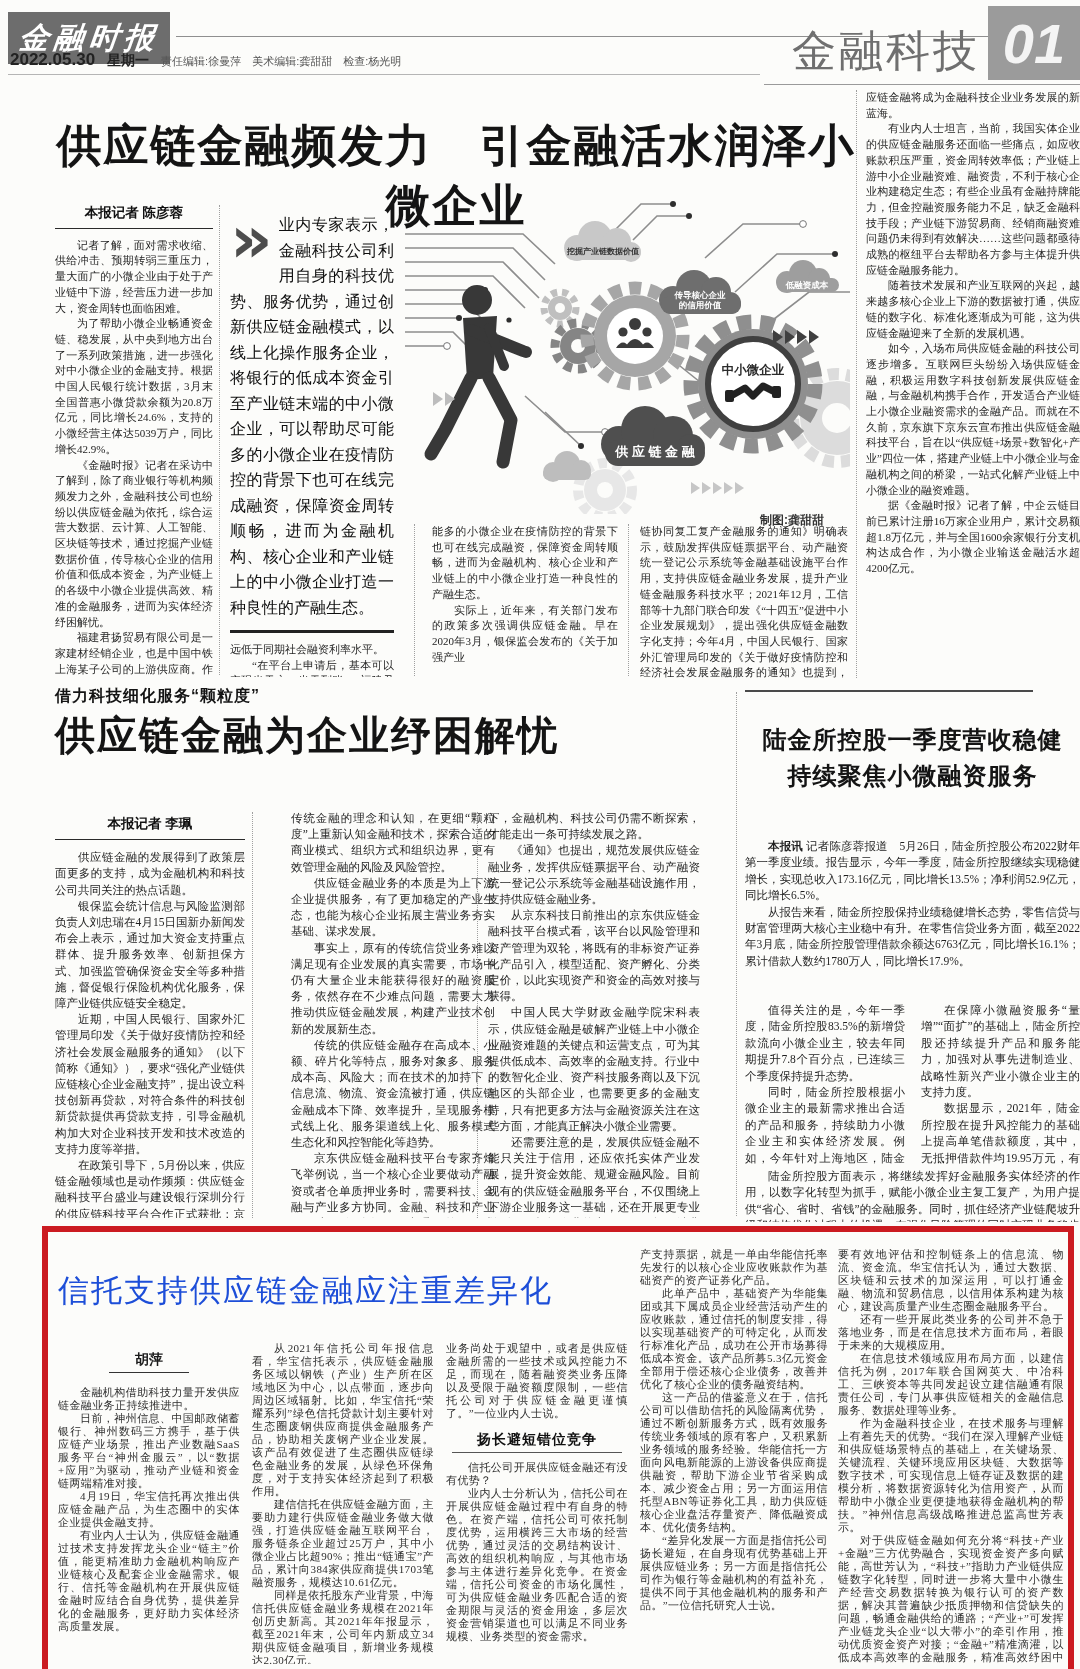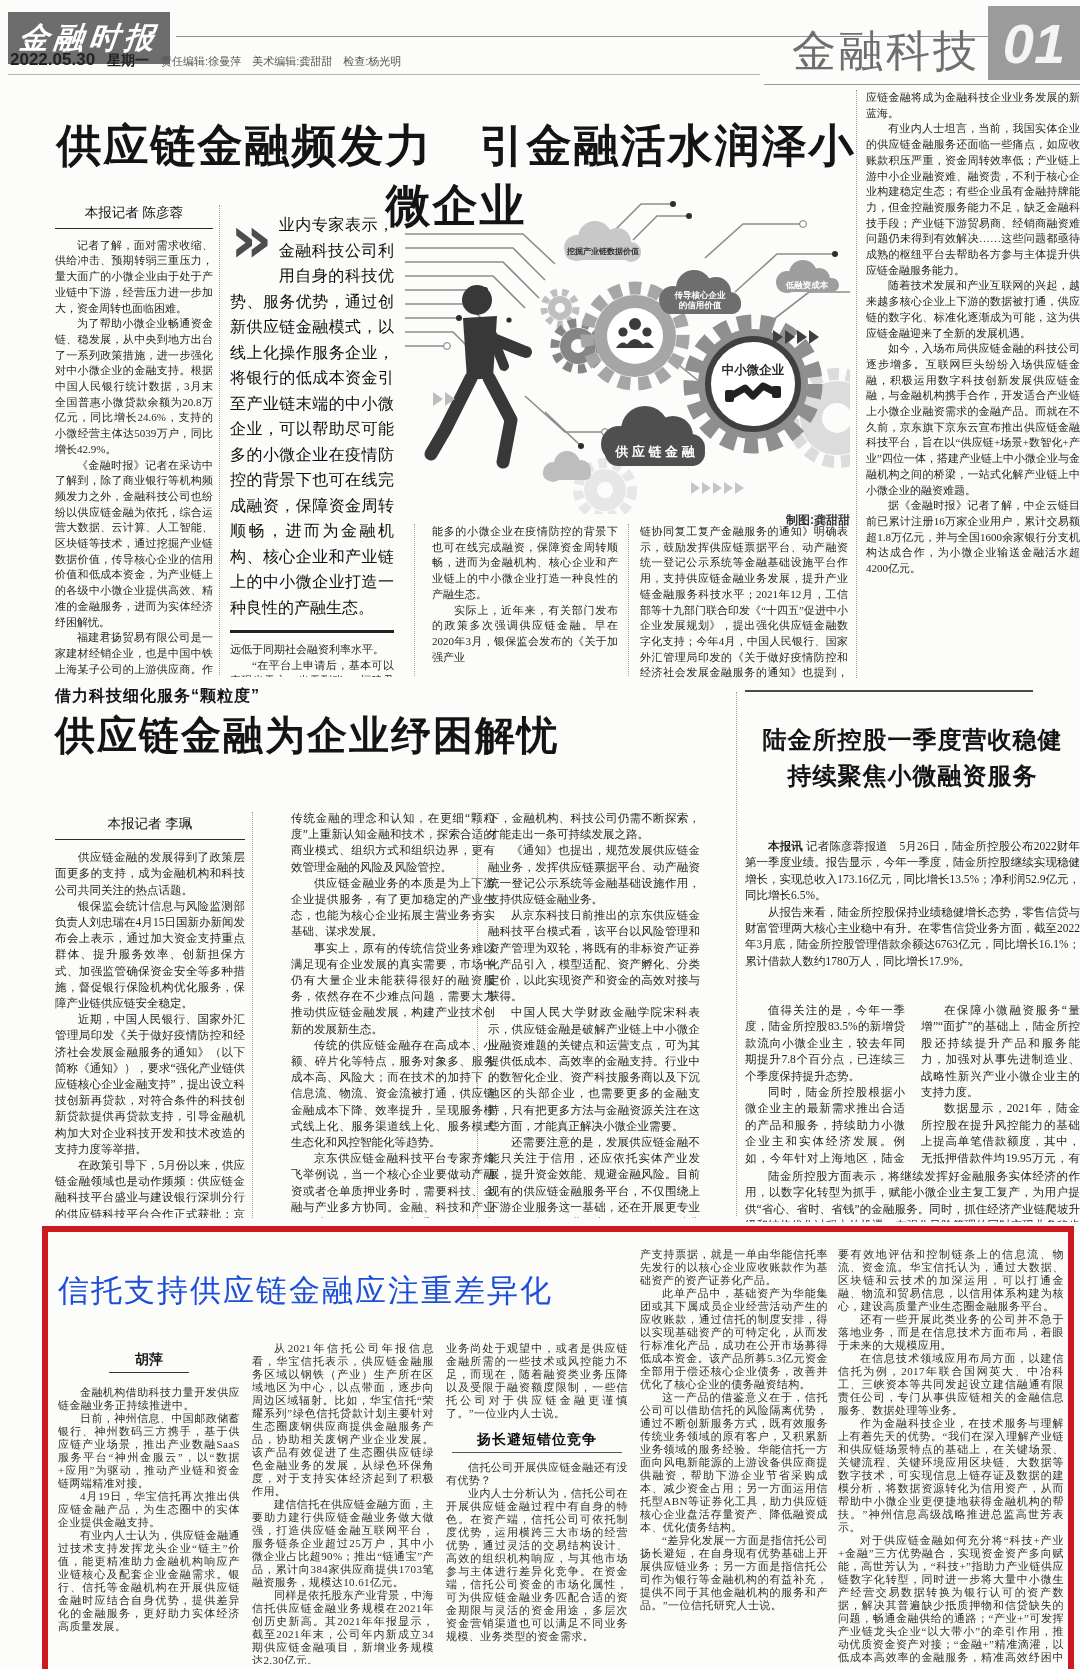--- a/index.html
+++ b/index.html
@@ -27,32 +27,32 @@
   .pagenum { right:0; top:6px; width:92px; height:74px; background:#9b9b9b;
     display:flex; align-items:center; justify-content:center; }
   .pagenum span { color:#f4f4f4; font-size:56px; font-weight:bold; font-style:italic;
     font-family:"Liberation Sans",sans-serif; }
   .sec-rule { right:0; top:84px; width:316px; height:1px; background:#9a9a9a; }
   
   .jcol { position:absolute; text-align:justify; overflow:hidden; }
   .jcol p { margin:0; text-indent:2em; }
   .jcol p.cont { text-indent:0; }
   .vdot { position:absolute; width:0; border-left:1px dotted #9f9f9f; }
-  .byline { text-align:center; font-family:"Liberation Sans",sans-serif; font-weight:normal;
+  .byline { text-align:center; font-family:"Liberation Sans",sans-serif; font-weight:bold;
     font-size:13.5px; color:#111; border-bottom:1.5px solid #2a2a2a; padding-bottom:7px; margin-bottom:9px; }
   
   .a1-headline { left:50px; top:116px; width:812px; text-align:center; font-size:45px;
     font-weight:bold; letter-spacing:2px; color:#141414; }
   .body1 { font-size:11px; line-height:15.7px; color:#1f1f1f; }
   .quote-chev { float:left; font-size:66px; line-height:52px; font-weight:bold; color:#4d4d4d;
     margin:2px 6px 0 0; font-family:"DejaVu Sans",sans-serif; }
   .quote-text { font-family:"Liberation Sans","DejaVu Sans",sans-serif; font-size:16px;
     line-height:25.5px; font-weight:500; color:#0e0e0e; text-align:justify; }
   .quote-rule { width:100%; height:3px; background:#222; margin:10px 0 9px; }
-  .illo-caption { left:700px; top:512px; width:150px; text-align:right; font-size:12px;
+  .illo-caption { left:674px; top:512px; width:150px; text-align:right; font-size:12px;
     font-weight:bold; color:#333; font-family:"Liberation Sans",sans-serif; }
   
   .a2-kicker { left:55px; top:686px; font-size:16px; font-weight:600; color:#141414;
     font-family:"Liberation Sans",sans-serif; letter-spacing:1px; }
   .a2-headline { left:55px; top:708px; font-size:40px; font-weight:bold; letter-spacing:2px; color:#141414; }
   .body2 { font-size:11.5px; line-height:16.2px; color:#1f1f1f; }
   
   .a3-rule { left:745px; top:690px; width:288px; height:2px; background:#4a4a4a; }
   .a3-headline { left:745px; top:722px; width:335px; text-align:center; font-size:24px;
     font-weight:bold; line-height:36px; color:#141414; letter-spacing:1px; }

